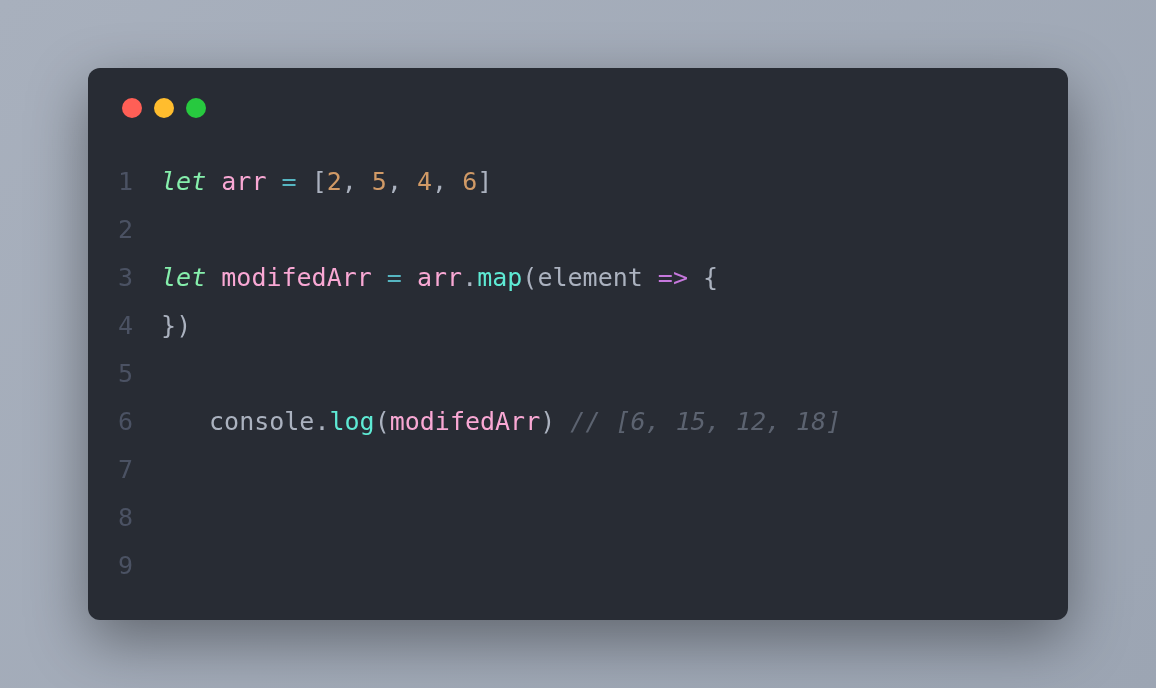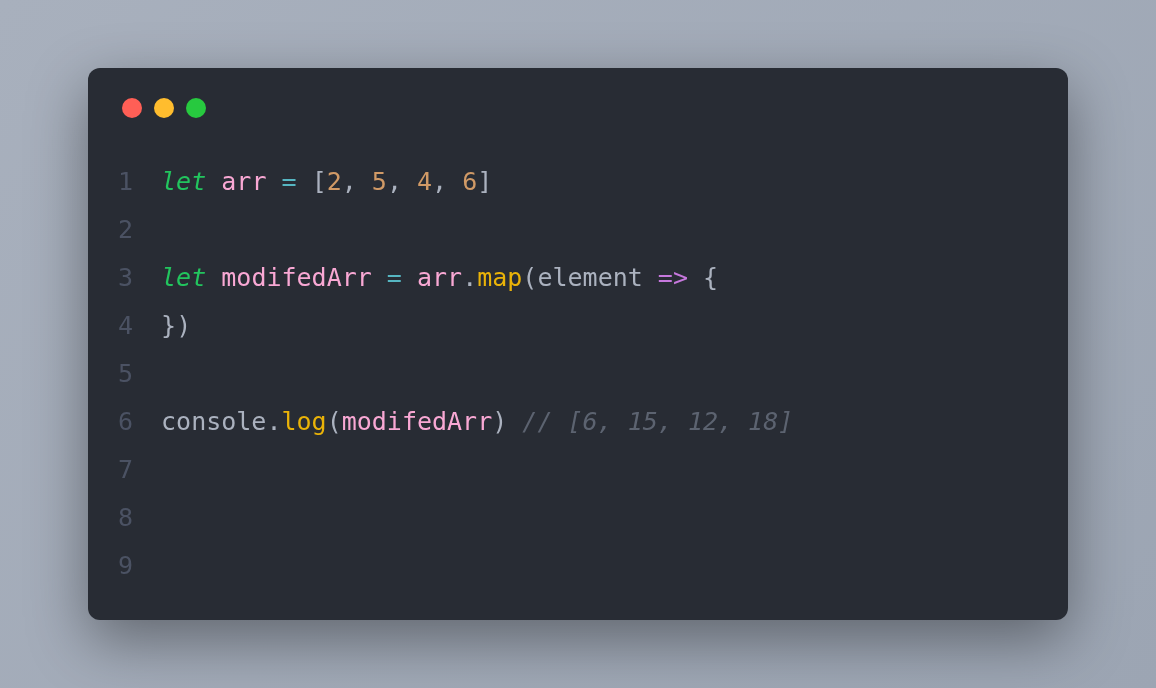--- a/index.html
+++ b/index.html
@@ -53,32 +53,32 @@
     .code-content {
       display: flex;
       flex-direction: column;
       font-size: 25px;
       line-height: 48px;
     }
     .code-line {
       white-space: pre;
       color: #abb2bf;
     }
-    .tok-keyword { color: #22c55e; font-style: italic; }
+    .tok-keyword { color: #86efac; font-style: italic; }
     .tok-ident { color: #f9a8d4; }
     .tok-plain { color: #abb2bf; }
     .tok-op { color: #56b6c2; }
     .tok-punct { color: #abb2bf; }
     .tok-bracket { color: #abb2bf; }
     .tok-num { color: #d19a66; }
-    .tok-method { color: #eab308; }
+    .tok-method { color: #5eead4; }
     .tok-param { color: #abb2bf; }
     .tok-arrow { color: #c678dd; }
     .tok-comment { color: #5c6370; font-style: italic; margin-top: 24px; }
-    .tok-console { color: #abb2bf; }
+    .tok-console { color: #abb2bf; margin-left: 48px; }
   </style>
 </head>
 <body>
 
 <div class="code-window">
   <div class="window-controls">
     <div class="control-dot dot-red"></div>
     <div class="control-dot dot-yellow"></div>
     <div class="control-dot dot-green"></div>
   </div>

